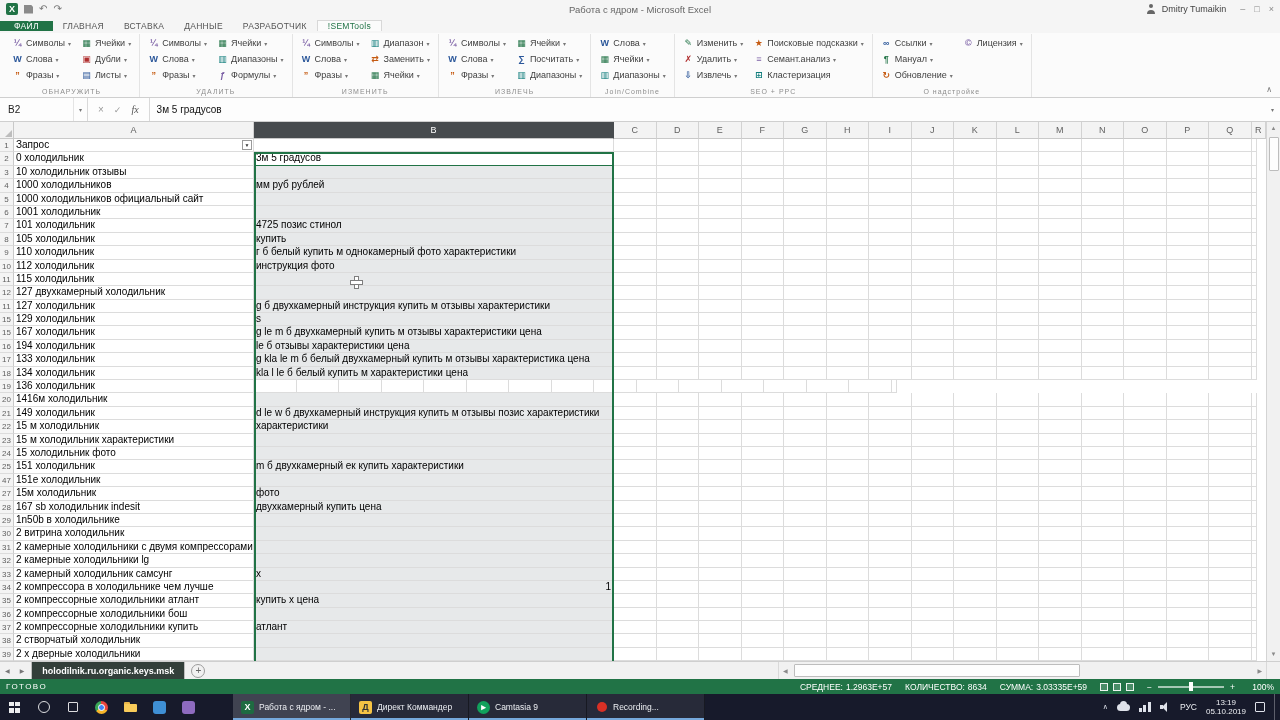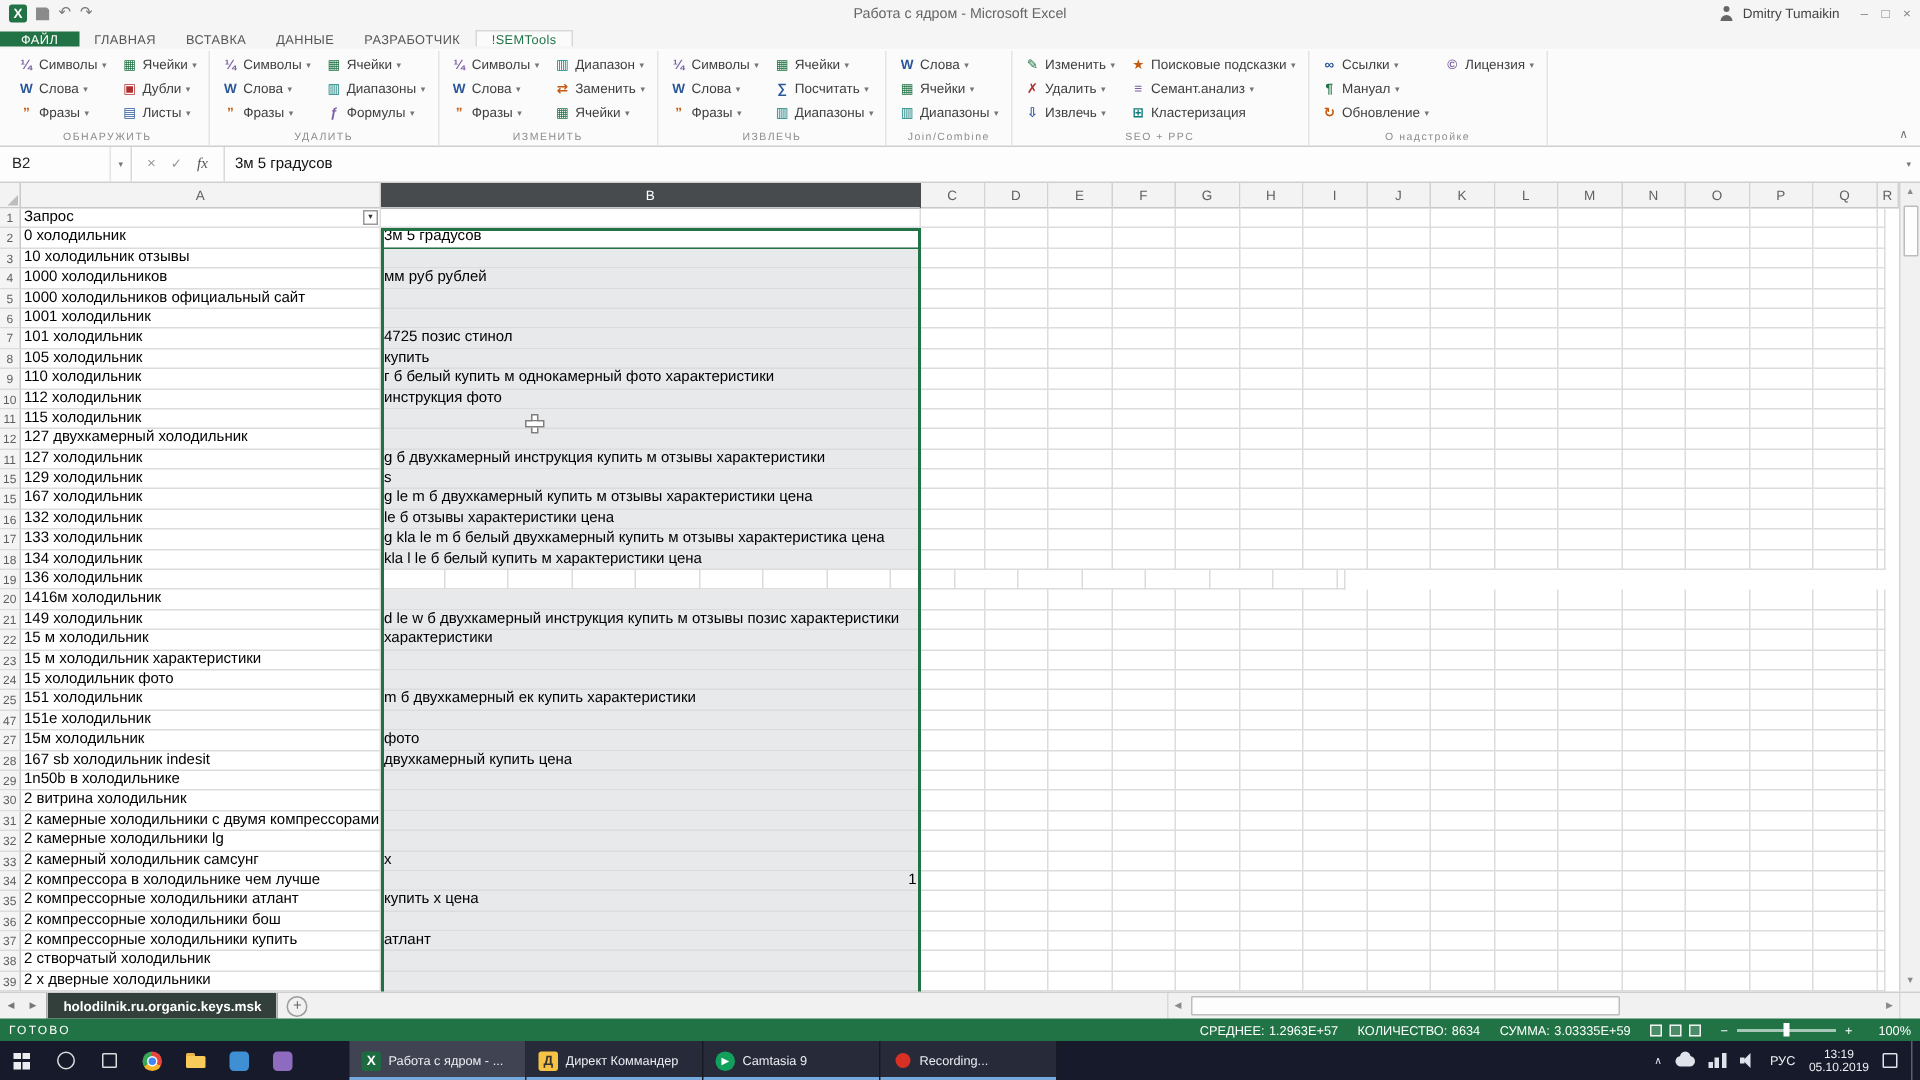--- a/index.html
+++ b/index.html
@@ -811,21 +811,21 @@
           <div class="cell w-s"></div>
           <div class="cell w-s"></div>
           <div class="cell w-s"></div>
           <div class="cell w-s"></div>
           <div class="cell w-s"></div>
           <div class="cell w-s"></div>
           <div class="cell w-last"></div>
         </div>
         <div class="grid-row">
           <div class="row-h">16</div>
-          <div class="cell w-a">132 холодильник</div>
+          <div class="cell w-a">194 холодильник</div>
           <div class="cell w-b sel">le б отзывы характеристики цена</div>
           <div class="cell w-s"></div>
           <div class="cell w-s"></div>
           <div class="cell w-s"></div>
           <div class="cell w-s"></div>
           <div class="cell w-s"></div>
           <div class="cell w-s"></div>
           <div class="cell w-s"></div>
           <div class="cell w-s"></div>
           <div class="cell w-s"></div>

